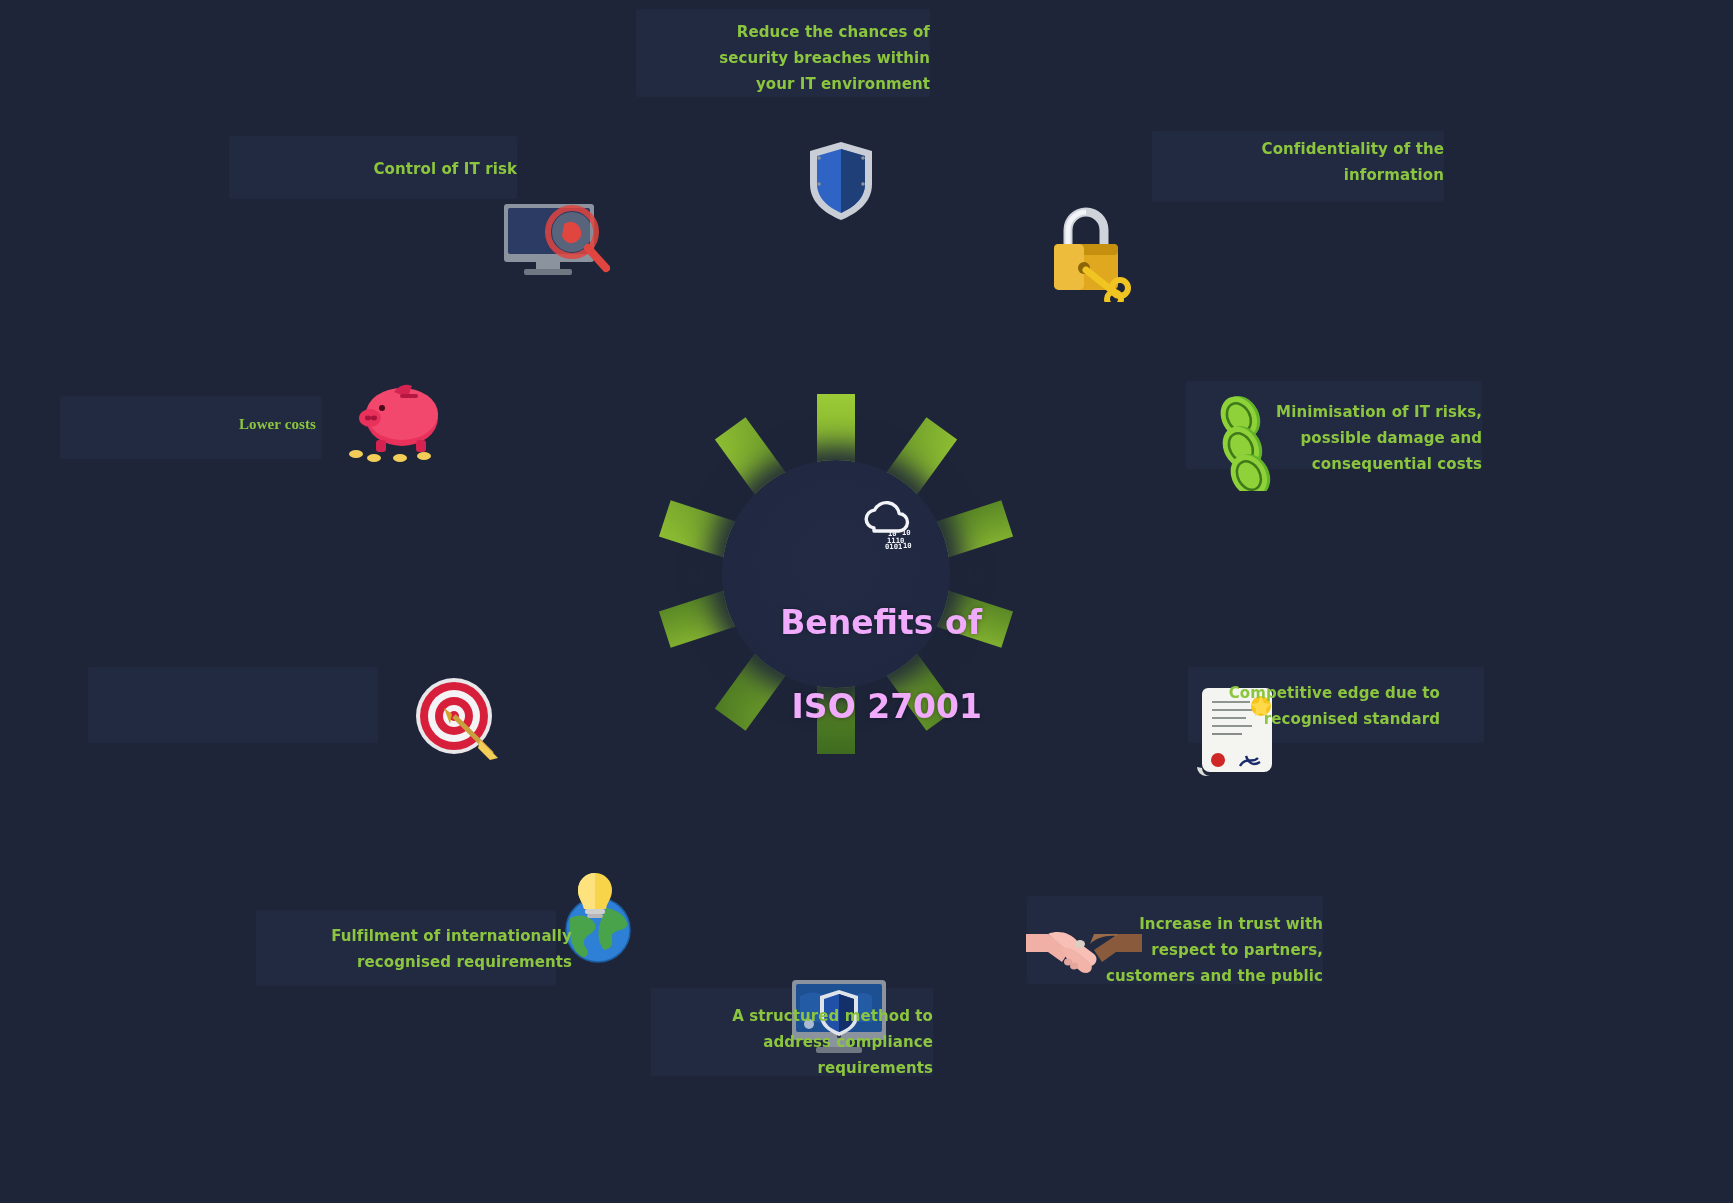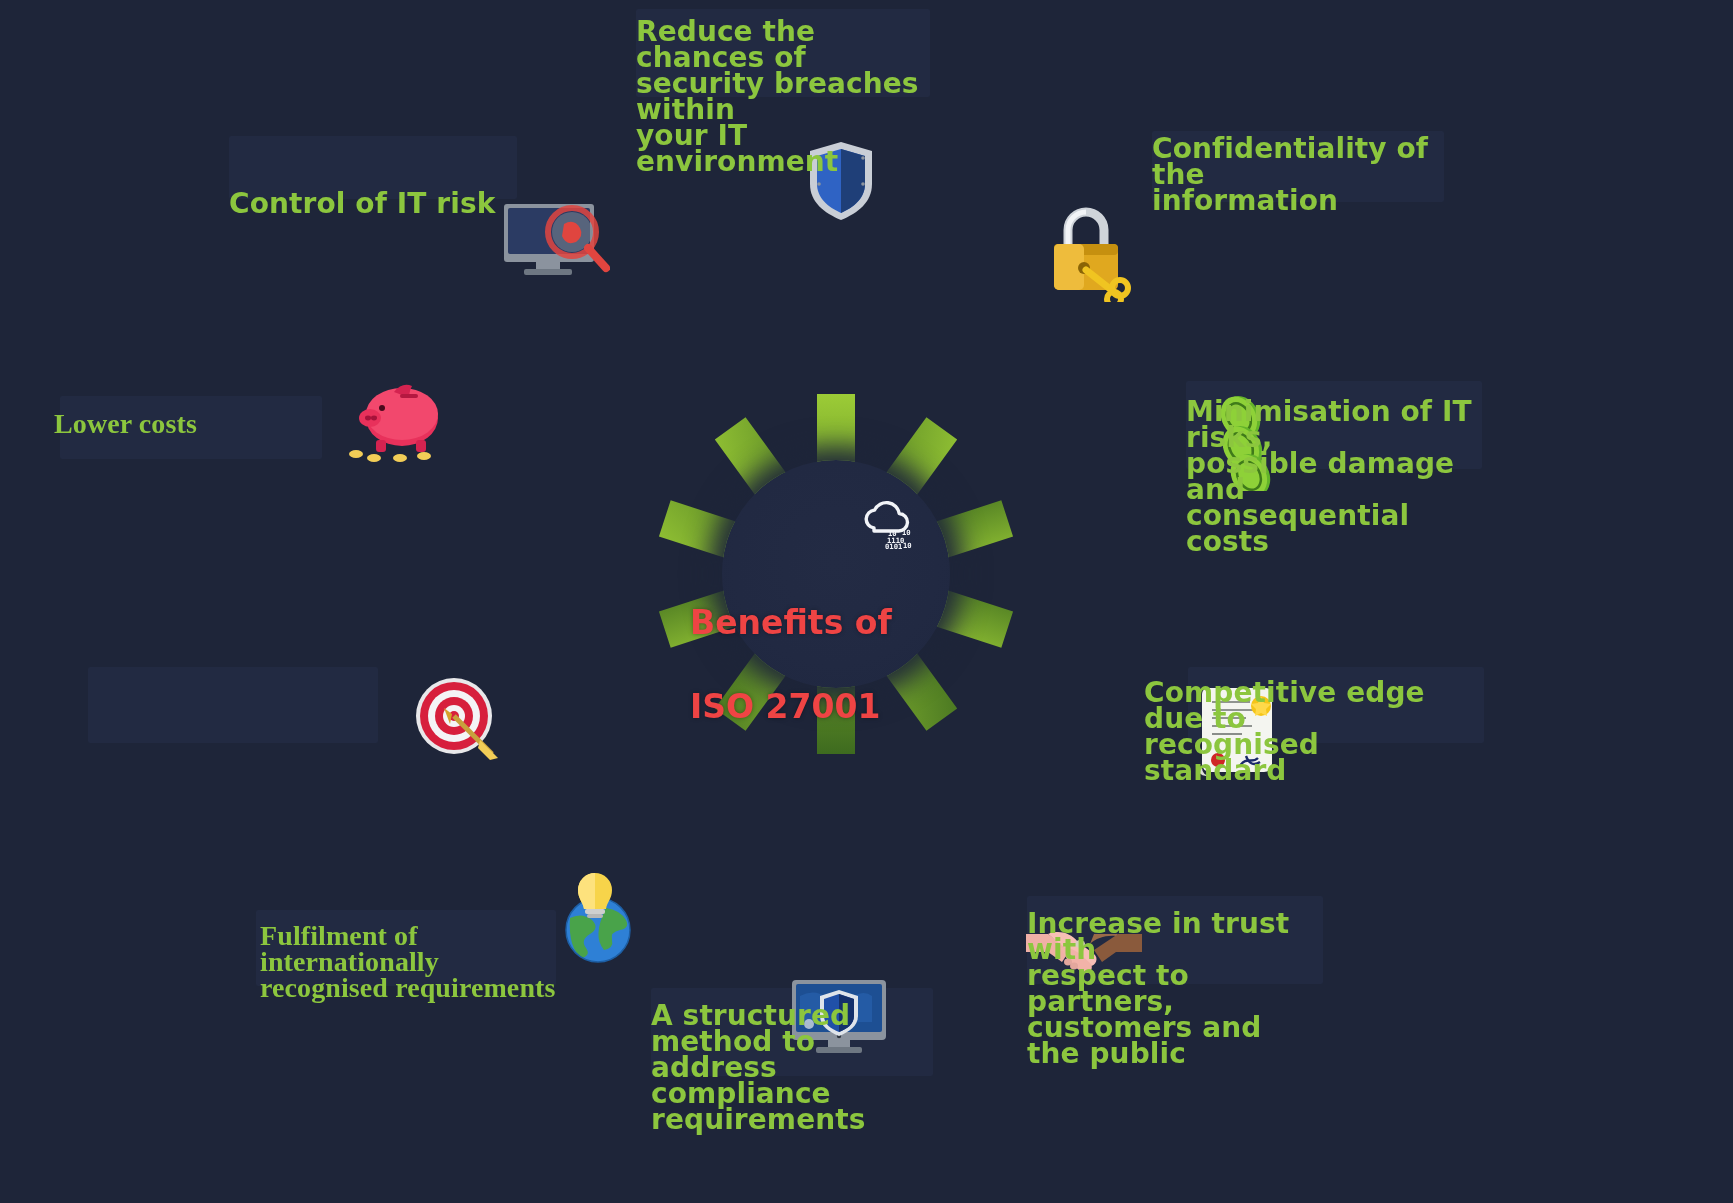--- a/index.html
+++ b/index.html
@@ -20,42 +20,42 @@
     pointer-events:none;
   }
 
   
   .label{
     position:absolute;
     color:#8ec63f;
     color:#8cc63e;
     font-family:"DejaVu Sans", sans-serif;
     font-weight:700;
-    font-size:28px;
+    font-size:15px;
     line-height:26px;
-    text-align:left;
+    text-align:right;
     letter-spacing:.1px;
     white-space:pre-line;
   }
 
   
   .hub{
     position:absolute;
     left:722px;top:460px;
     width:228px;height:228px;
     border-radius:50%;
     background:radial-gradient(circle at 50% 45%, #232b44 0%, #212942 60%, #1f2740 100%);
     box-shadow:0 0 26px 14px rgba(30,37,57,.95);
   }
   .hub-title{
     position:absolute;
     left:690px;top:560px;
     width:292px;
-    text-align:left;
-    color:#ef4444;
+    text-align:right;
+    color:#f0abfc;
     font-family:"DejaVu Sans", sans-serif;
     font-weight:700;
     font-size:33px;
     line-height:42px;
     white-space:pre-line;
     text-shadow:0 0 4px rgba(0,0,0,.35);
   }
   .hub-icon{
     position:absolute;
     left:860px;top:498px;
@@ -336,30 +336,30 @@
       <circle cx="70" cy="32" r="24" fill="none" stroke="#e0453f" stroke-width="6" opacity=".85"></circle>
       <circle cx="70" cy="32" r="20" fill="#7b8692" opacity=".55"></circle>
       <path d="M62 24 q10 -6 16 4 q4 8 -4 14 q-10 4 -14 -6 Z" fill="#e0453f"></path>
       <path d="M86 48 L104 68" stroke="#e0453f" stroke-width="8" stroke-linecap="round"></path>
     </svg>
   </div>
 
   <div class="label" style="left:636px;top:19px;width:294px;">Reduce the chances of
 security breaches within
 your IT environment</div>
-  <div class="label" style="left:229px;top:156px;width:288px;margin-top:35px;">Control of IT risk</div>
+  <div class="label" style="left:229px;top:156px;width:288px;">Control of IT risk</div>
   <div class="label" style="left:1152px;top:136px;width:292px;">Confidentiality of the
 information</div>
   <div class="label" style="left:1186px;top:390px;width:296px;margin-top:9px;">Minimisation of IT risks,
 possible damage and
 consequential costs</div>
   <div class="label" style="left:54px;top:411px;width:262px;font-family:Liberation Serif, serif;">Lower costs</div>
   <div class="label" style="left:1144px;top:680px;width:296px;">Competitive edge due to
 recognised standard</div>
-  <div class="label" style="left:260px;top:923px;width:300px;font-family:Liberation Serif, serif;">Fulfilment of internationally
+  <div class="label" style="left:272px;top:923px;width:300px;">Fulfilment of internationally
 recognised requirements</div>
   <div class="label" style="left:1027px;top:911px;width:296px;">Increase in trust with
 respect to partners,
 customers and the public</div>
   <div class="label" style="left:651px;top:1003px;width:282px;">A structured method to
 address compliance
 requirements</div>
 
 </div>
 

